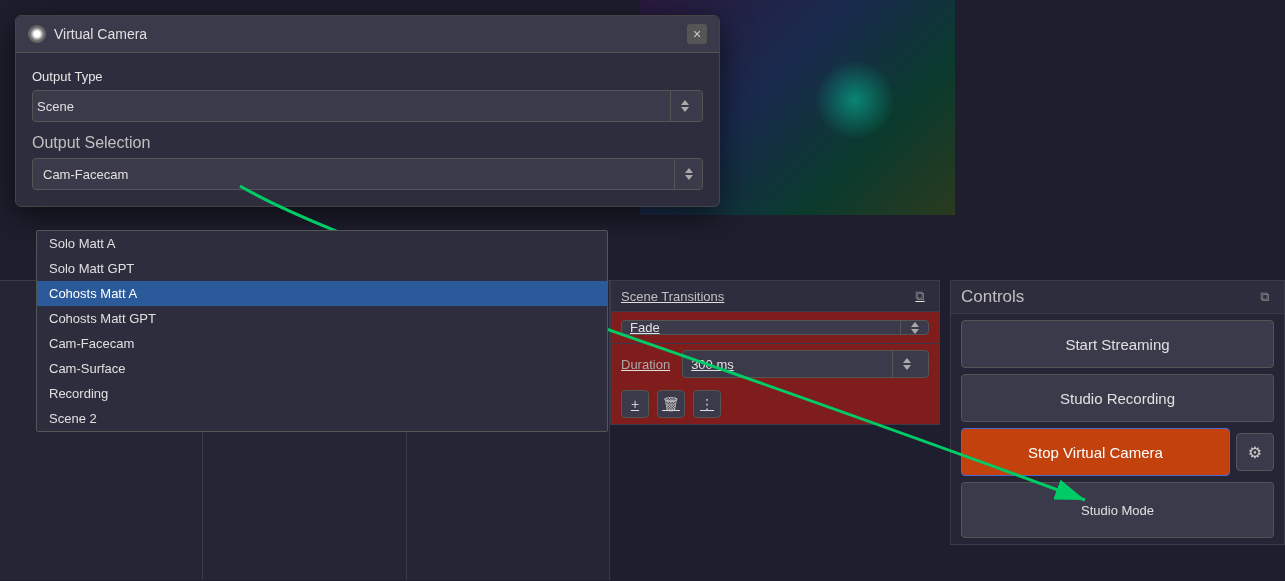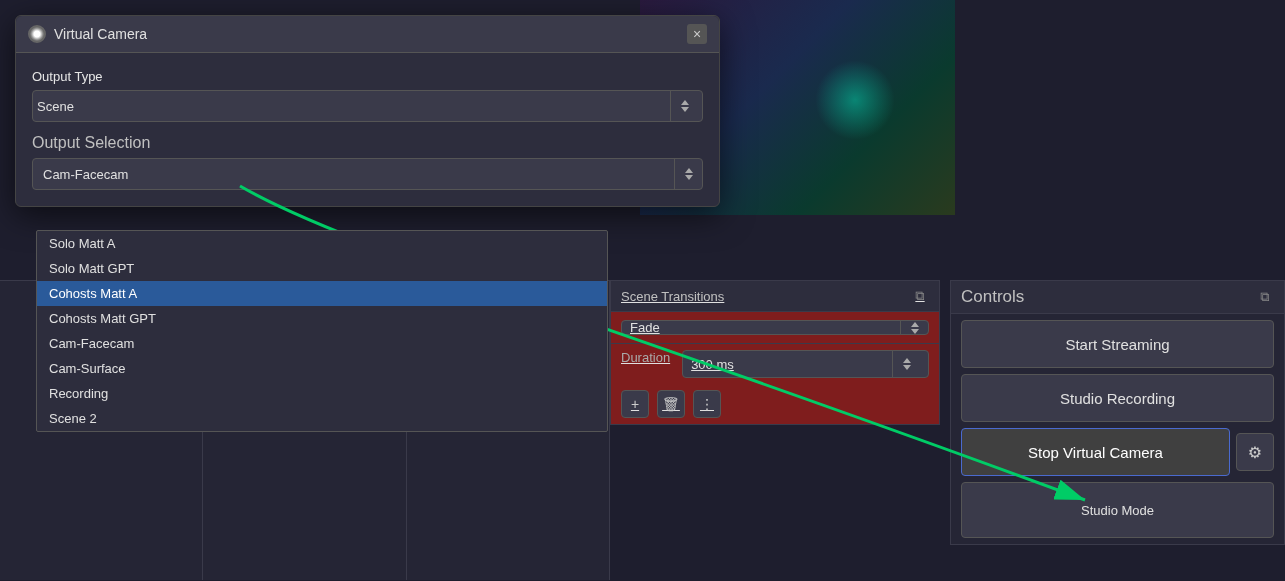--- a/index.html
+++ b/index.html
@@ -237,21 +237,21 @@
       border-radius: 4px;
       height: 15px;
     }
     .transition-select-text {
       flex: 1;
       padding: 0 8px;
       font-size: 13px;
     }
     .duration-row {
       display: flex;
-      align-items: flex-start;
+      align-items: center;
       padding: 6px 10px;
       gap: 12px;
     }
     .duration-label {
       font-size: 13px;
       color: #aaa;
     }
     .duration-value {
       flex: 1;
       display: flex;
@@ -313,21 +313,21 @@
       border-radius: 4px;
       color: #e0e0e0;
       font-size: 15px;
       cursor: pointer;
       display: flex;
       align-items: center;
       justify-content: center;
       text-align: center;
     }
     .ctrl-btn.blue {
-      background: #404040;
+      background: #c2410c;
       border-color: #4a6acf;
       color: #fff;
     }
     .ctrl-btn-row {
       display: flex;
       align-items: center;
       margin: 6px 10px 0 10px;
       gap: 6px;
     }
     .ctrl-btn-row .ctrl-btn {

